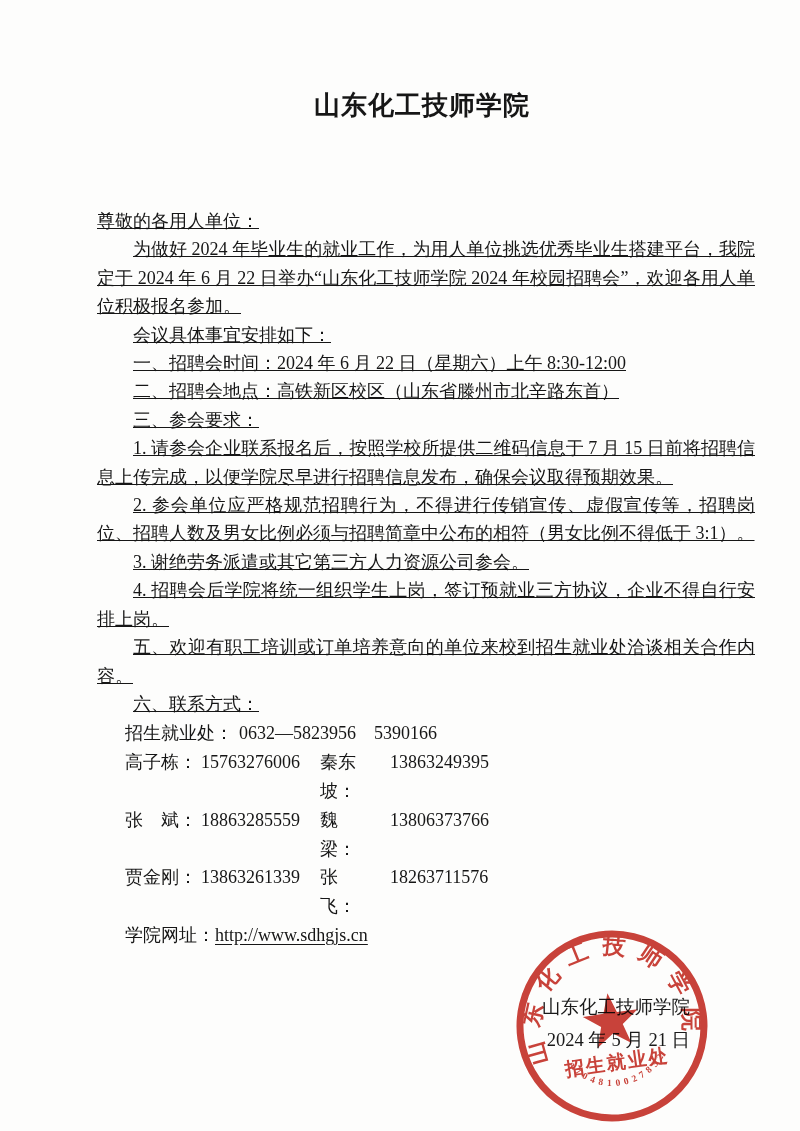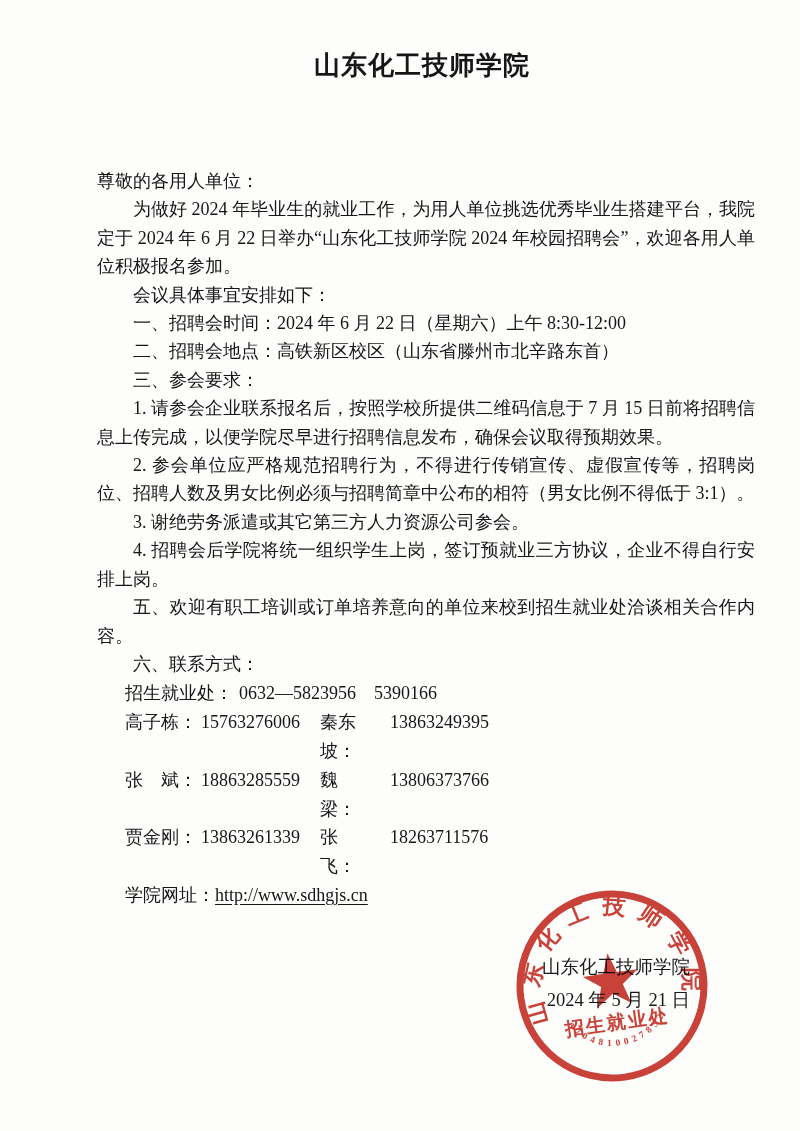--- a/index.html
+++ b/index.html
@@ -4,35 +4,35 @@
 <style>
   html,body { margin:0; padding:0; }
   body {
     width:800px; height:1131px;
     background:#fdfdfc;
     font-family:"Liberation Serif","DejaVu Serif",serif;
     color:#161616;
     position:relative;
     overflow:hidden;
   }
-  .page { position:absolute; inset:0; }
+  .page { position:absolute; inset:0;margin-top:40px; }
 
   .titles { margin:49px 0 0 44px; text-align:center; }
   .org-title {
     margin:0; font-size:26px; font-weight:bold; letter-spacing:1px; line-height:34px;
   }
   .subject-title {
     margin:6px 0 0; font-size:22.5px; font-weight:bold; letter-spacing:.5px; line-height:30px;
   }
 
   .content {
     position:absolute; left:97px; top:167px; width:658px;
     font-size:18px; line-height:28.4px; text-align:justify;
   }
-  .content p { margin:0; }
+  .content p { margin:0;text-decoration:underline; }
   .ind { text-indent:2em; }
 
   .contacts { margin-top:1px; line-height:28.8px; padding-left:28px; text-align:left; }
   .crow { display:flex; }
   .cn  { display:inline-block; width:76px; }
   .cp  { display:inline-block; width:119px; }
   .cn2 { display:inline-block; width:70px; }
   .office-phones { margin-left:6px; }
   .url { text-decoration:underline; text-underline-offset:3px; }
 

